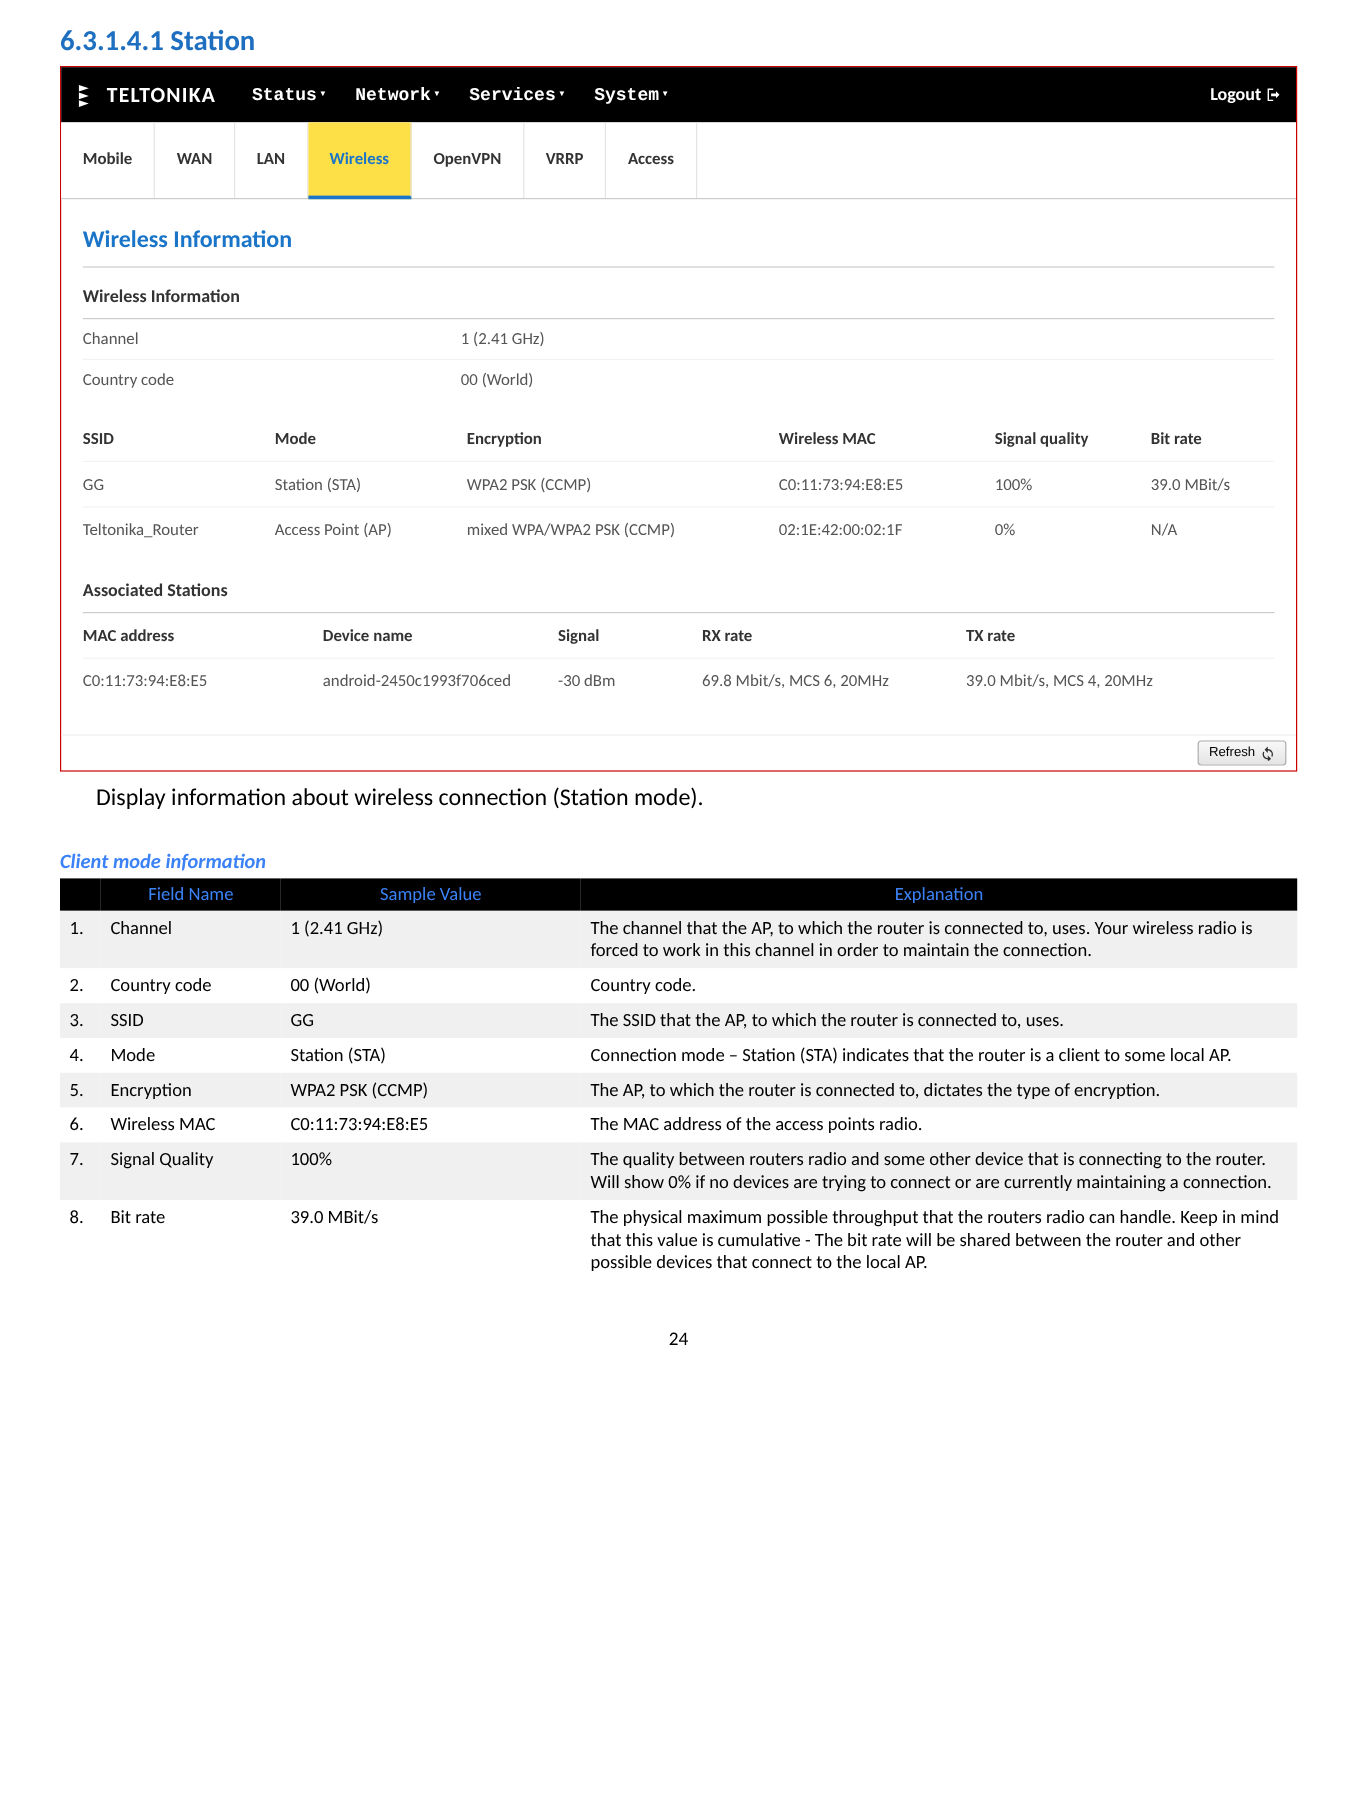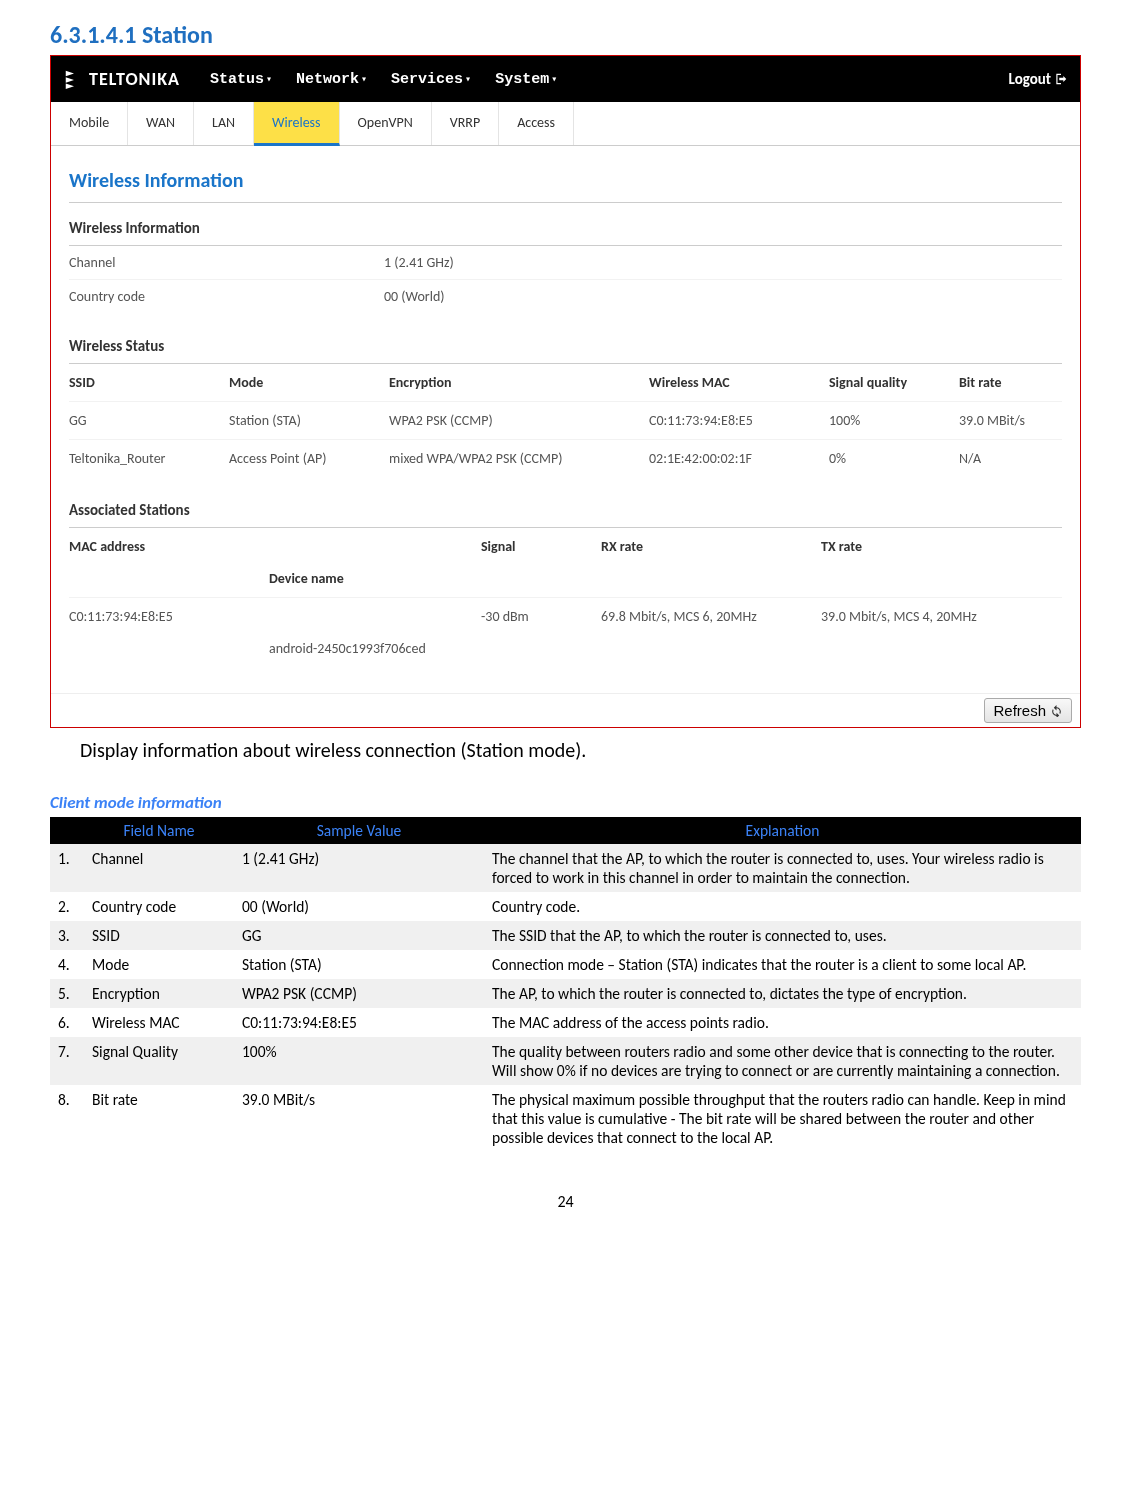--- a/index.html
+++ b/index.html
@@ -6,47 +6,47 @@
   body { font-family: Calibri, Arial, sans-serif; background: #fff; width: 1131px; padding: 20px 50px; color: #000; }
   .section-heading { color: #1f6fc0; font-weight: bold; font-size: 24px; margin-bottom: 6px; }
   .screenshot { border: 1px solid #c00; background: #fff; }
   .ss-topbar { background: #000; color: #fff; display: flex; align-items: center; padding: 2px 12px; height: 46px; }
   .ss-logo { font-weight: bold; letter-spacing: 1px; font-size: 18px; display: flex; align-items: flex-start; }
   .ss-logo svg { margin-right: 4px; }
   .ss-menu { display: flex; gap: 24px; margin-left: 30px; font-weight: bold; font-size: 15px; font-family: Liberation Mono, monospace; }
   .ss-menu-item { display: flex; align-items: center; gap: 2px; }
   .ss-logout { margin-left: auto; font-weight: bold; font-size: 15px; display: flex; align-items: center; }
   .ss-tabs { display: flex; border-bottom: 1px solid #ccc; background: #fff; font-size: 14px; }
-  .ss-tab { padding: 12px 18px; font-weight: normal; color: #333; border-right: 1px solid #e4e4e4; }
+  .ss-tab { padding: 22px 18px; font-weight: bold; color: #333; border-right: 1px solid #e4e4e4; }
   .ss-tab.active { color: #1a75c9; border-bottom: 3px solid #1a75c9; margin-bottom: -1px; background: #fde047; }
   .ss-body { padding: 14px 18px 12px 18px; }
   .ss-page-title { color: #1a75c9; font-size: 20px; font-weight: bold; border-bottom: 1px solid #ccc; padding: 8px 0 10px 0; margin-bottom: 6px; }
   .ss-section { margin: 6px 0 14px 0; }
   .ss-section-title { font-weight: bold; color: #333; border-bottom: 1px solid #ccc; padding: 10px 0 8px 0; font-size: 15px; }
   .ss-kv { display: flex; padding: 8px 0; color: #555; font-size: 14px; border-bottom: 1px solid #f2f2f2; }
   .ss-kv:last-child { border-bottom: none; }
   .ss-kv .k { width: 315px; }
   .ss-kv .v { }
   .ss-table { width: 100%; font-size: 14px; color: #555; }
   .ss-row { display: flex; padding: 10px 0; border-bottom: 1px solid #f2f2f2; }
   .ss-row.head { font-weight: bold; color: #333; }
   .ss-row:last-child { border-bottom: none; }
   .c-ssid   { width: 160px; }
   .c-mode   { width: 160px; }
   .c-enc    { width: 260px; }
   .c-mac    { width: 180px; }
   .c-sig    { width: 130px; }
   .c-bit    { width: 100px; }
   .a-mac    { width: 200px; }
-  .a-dev    { width: 212px; margin-top: 32px; }
+  .a-dev    { width: 196px; }
   .a-sig    { width: 120px; }
   .a-rx     { width: 220px; }
   .a-tx     { width: 200px; }
   .ss-footer { display: flex; justify-content: flex-end; padding: 4px 8px 4px 0; border-top: 1px solid #eee; }
-  .refresh-btn { background: linear-gradient(#f8f8f8,#e4e4e4); border: 1px solid #aaa; border-radius: 3px; padding: 3px 8px; font-size: 15px; display: flex; align-items: center; gap: 4px; }
+  .refresh-btn { background: linear-gradient(#f8f8f8,#e4e4e4); border: 1px solid #aaa; border-radius: 3px; padding: 3px 8px; font-size: 11px; display: flex; gap: 4px; }
   .caption { margin: 10px 0 30px 30px; font-size: 20px; }
   .subheading { color: #3b82f6; font-style: italic; font-weight: bold; font-size: 17px; margin-bottom: 4px; }
   table.info { width: 100%; border-collapse: collapse; font-size: 15.5px; }
   table.info th { background: #000; color: #3b82f6; text-align: center; padding: 4px 8px; font-weight: normal; }
   table.info th.numcol { width: 34px; }
   table.info th.fieldcol { width: 150px; }
   table.info th.samplecol { width: 250px; }
   table.info td { padding: 5px 8px; vertical-align: top; text-align: left; }
   table.info tr.odd td { background: #f0f0f0; }
   table.info tr.even td { background: #fff; }
@@ -113,21 +113,20 @@
         <span class="k">Channel</span>
         <span class="v">1 (2.41 GHz)</span>
       </div>
       <div class="ss-kv">
         <span class="k">Country code</span>
         <span class="v">00 (World)</span>
       </div>
     </div>
 
     <div class="ss-section">
-      <div class="ss-section-title">Wireless Status</div>
       <div class="ss-table">
         <div class="ss-row head">
           <span class="c-ssid">SSID</span>
           <span class="c-mode">Mode</span>
           <span class="c-enc">Encryption</span>
           <span class="c-mac">Wireless MAC</span>
           <span class="c-sig">Signal quality</span>
           <span class="c-bit">Bit rate</span>
         </div>
         <div class="ss-row">

